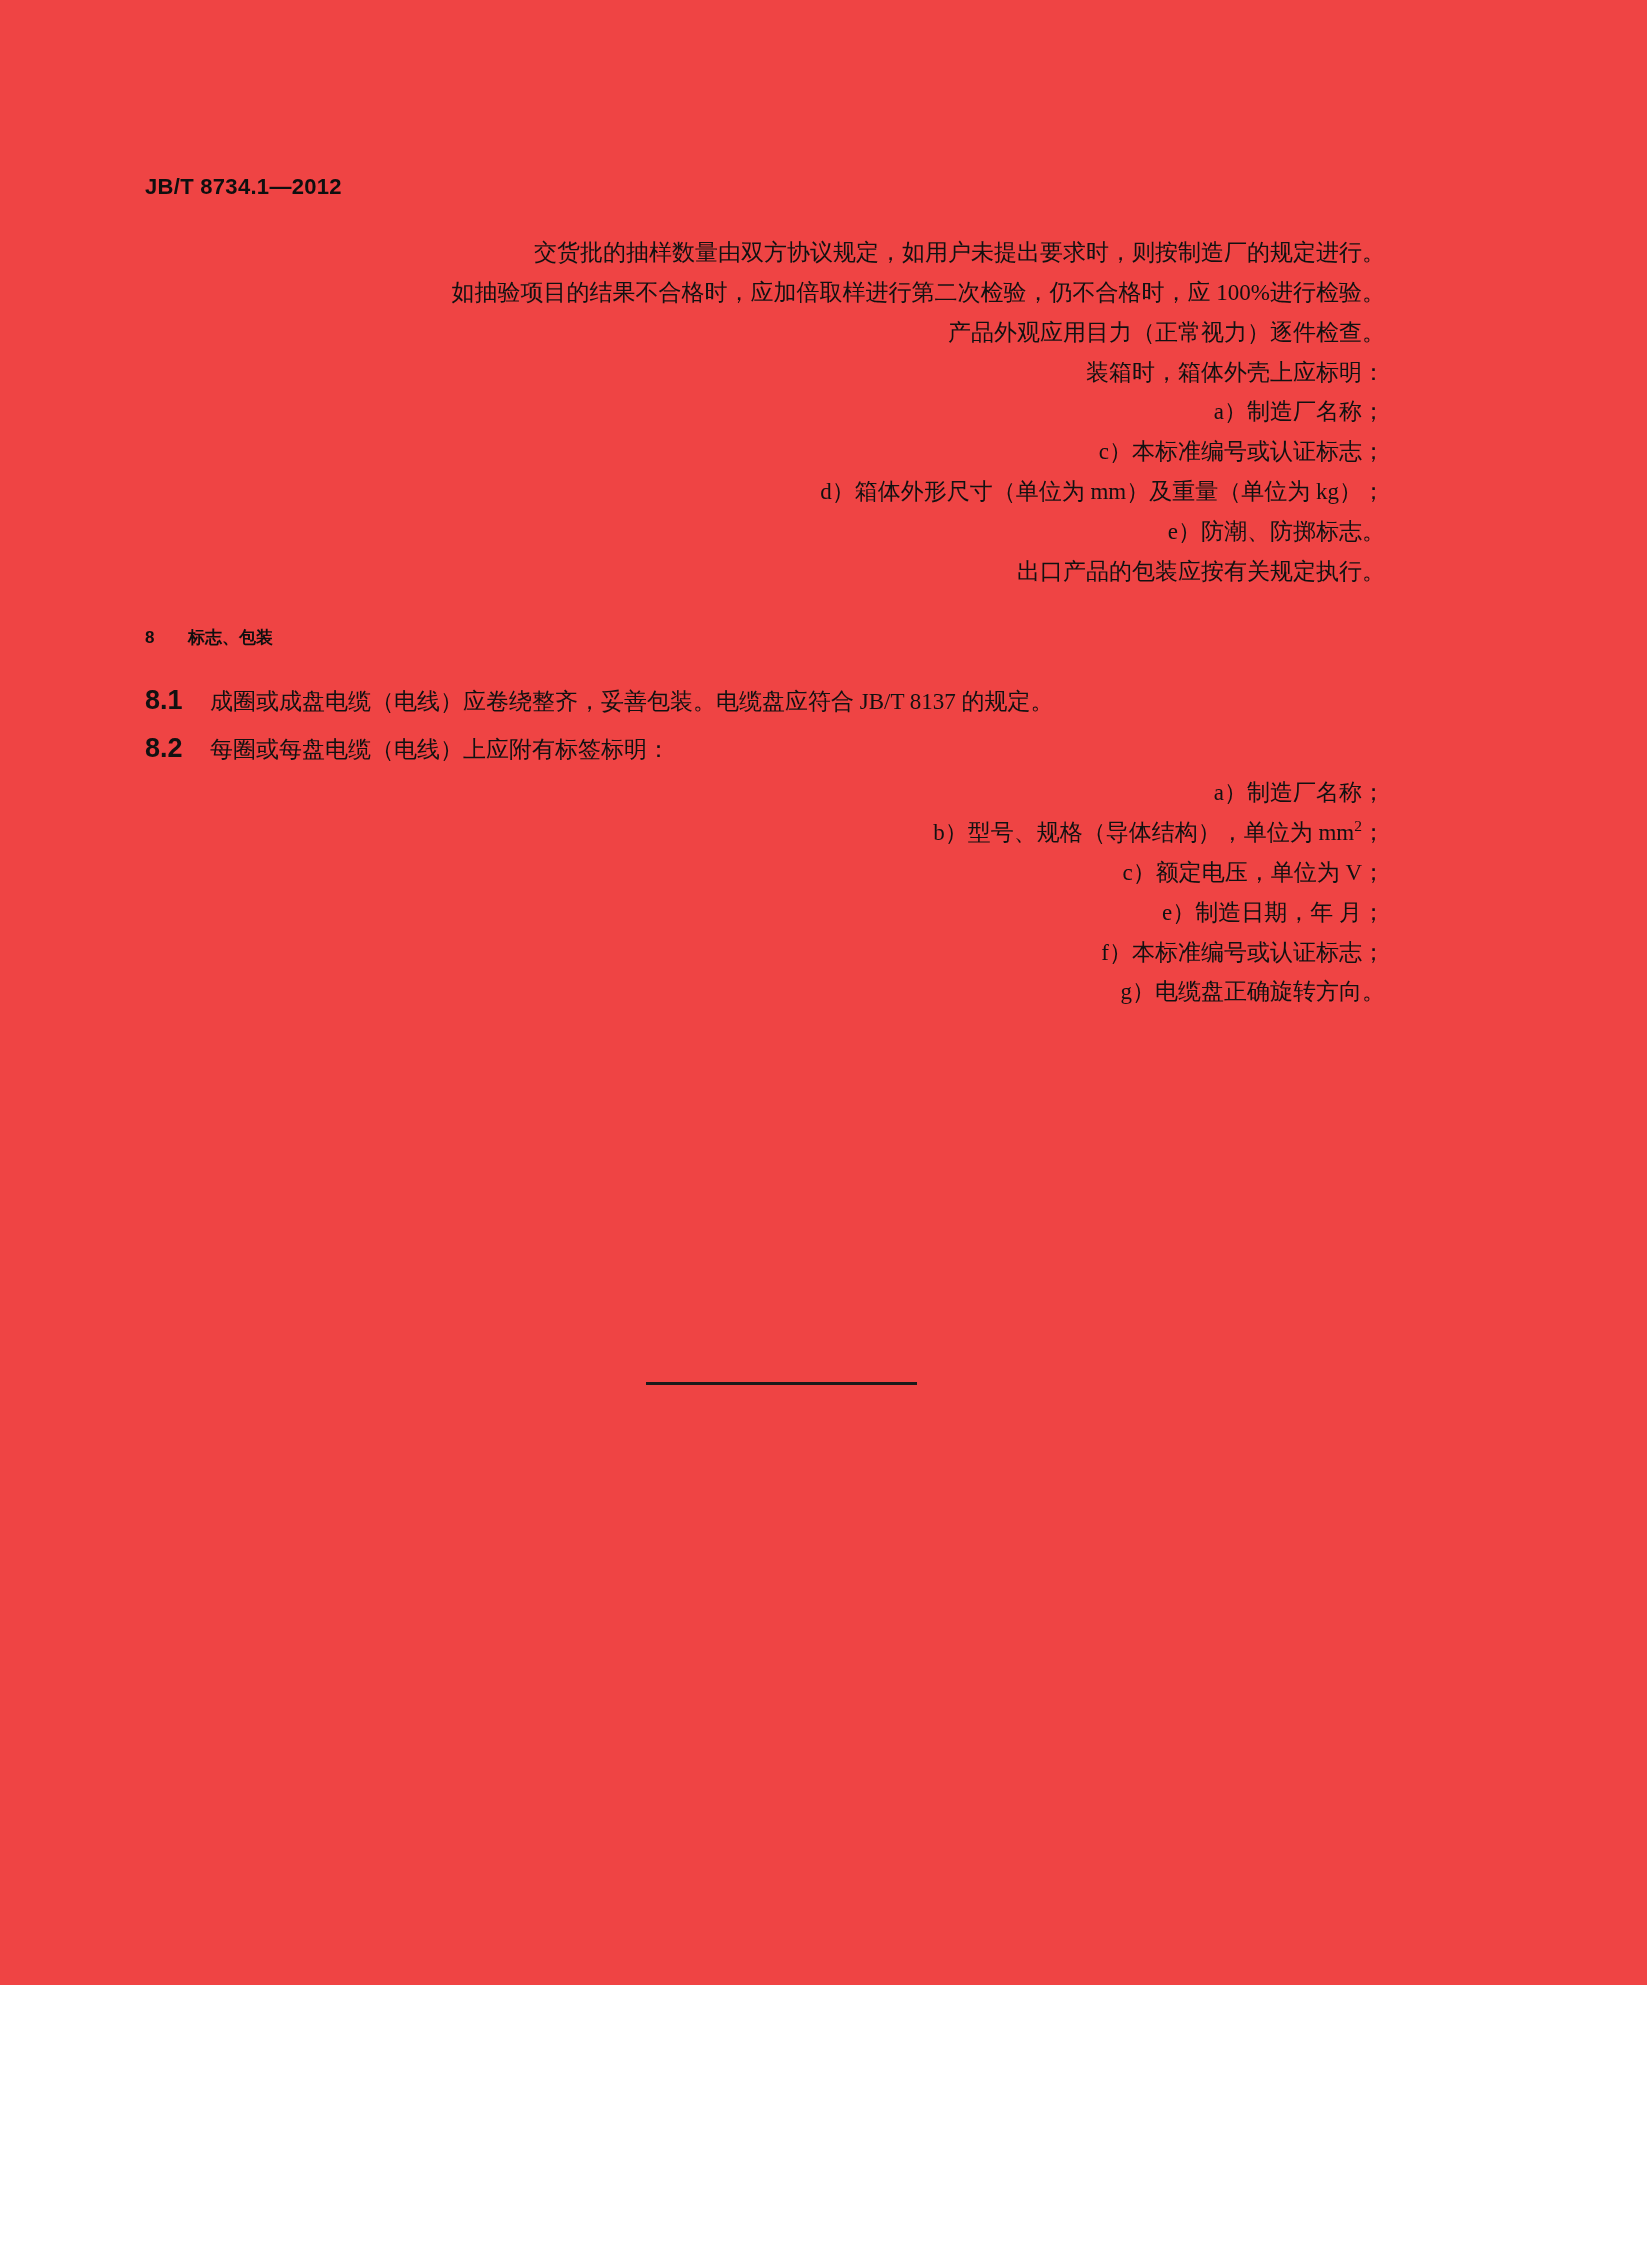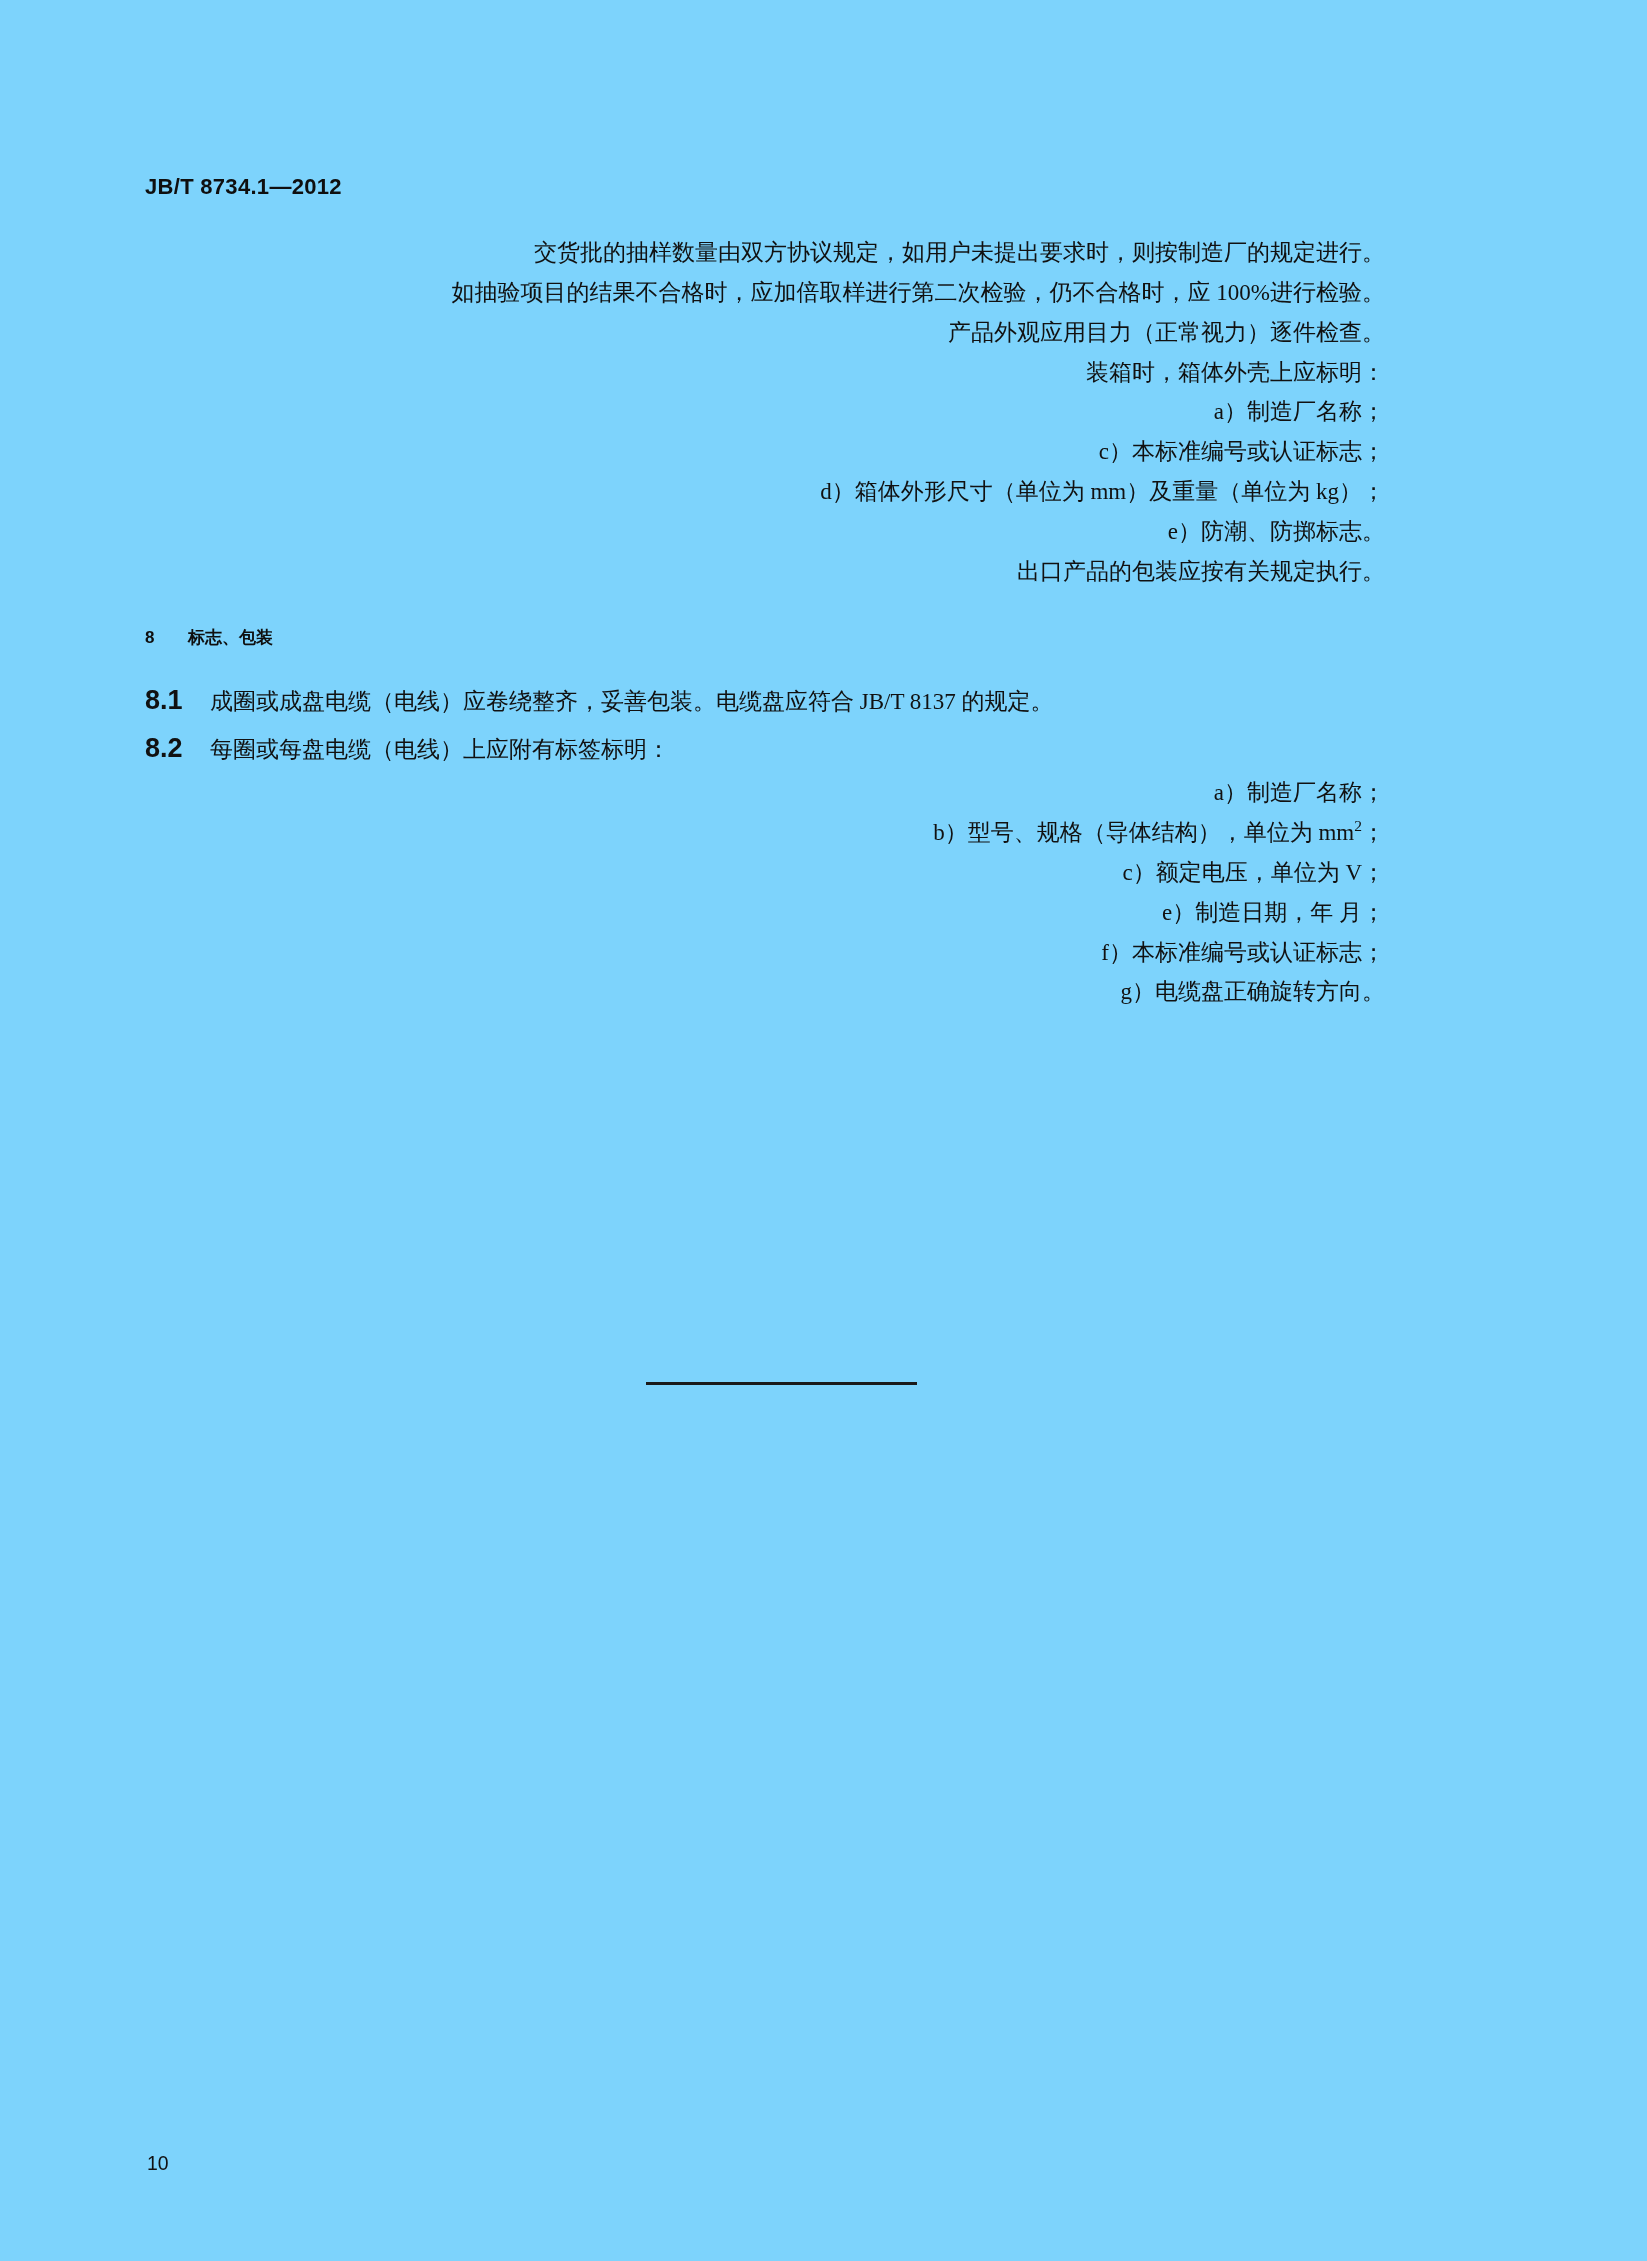--- a/index.html
+++ b/index.html
@@ -7,22 +7,22 @@
     padding: 0;
     background: #ffffff;
   }
   body {
     font-family: "Liberation Serif", "DejaVu Serif", serif;
     color: #111111;
   }
   .page {
     position: relative;
     width: 1647px;
-    height: 2261px;
-    background: #7dd3fc;
+    height: 1985px;
+    background: #ef4444;
     overflow: hidden;
   }
   .content {
     position: absolute;
     left: 145px;
     top: 174px;
     width: 1240px;
   }
   .header-std {
     font-family: "Liberation Sans", "DejaVu Sans", sans-serif;

